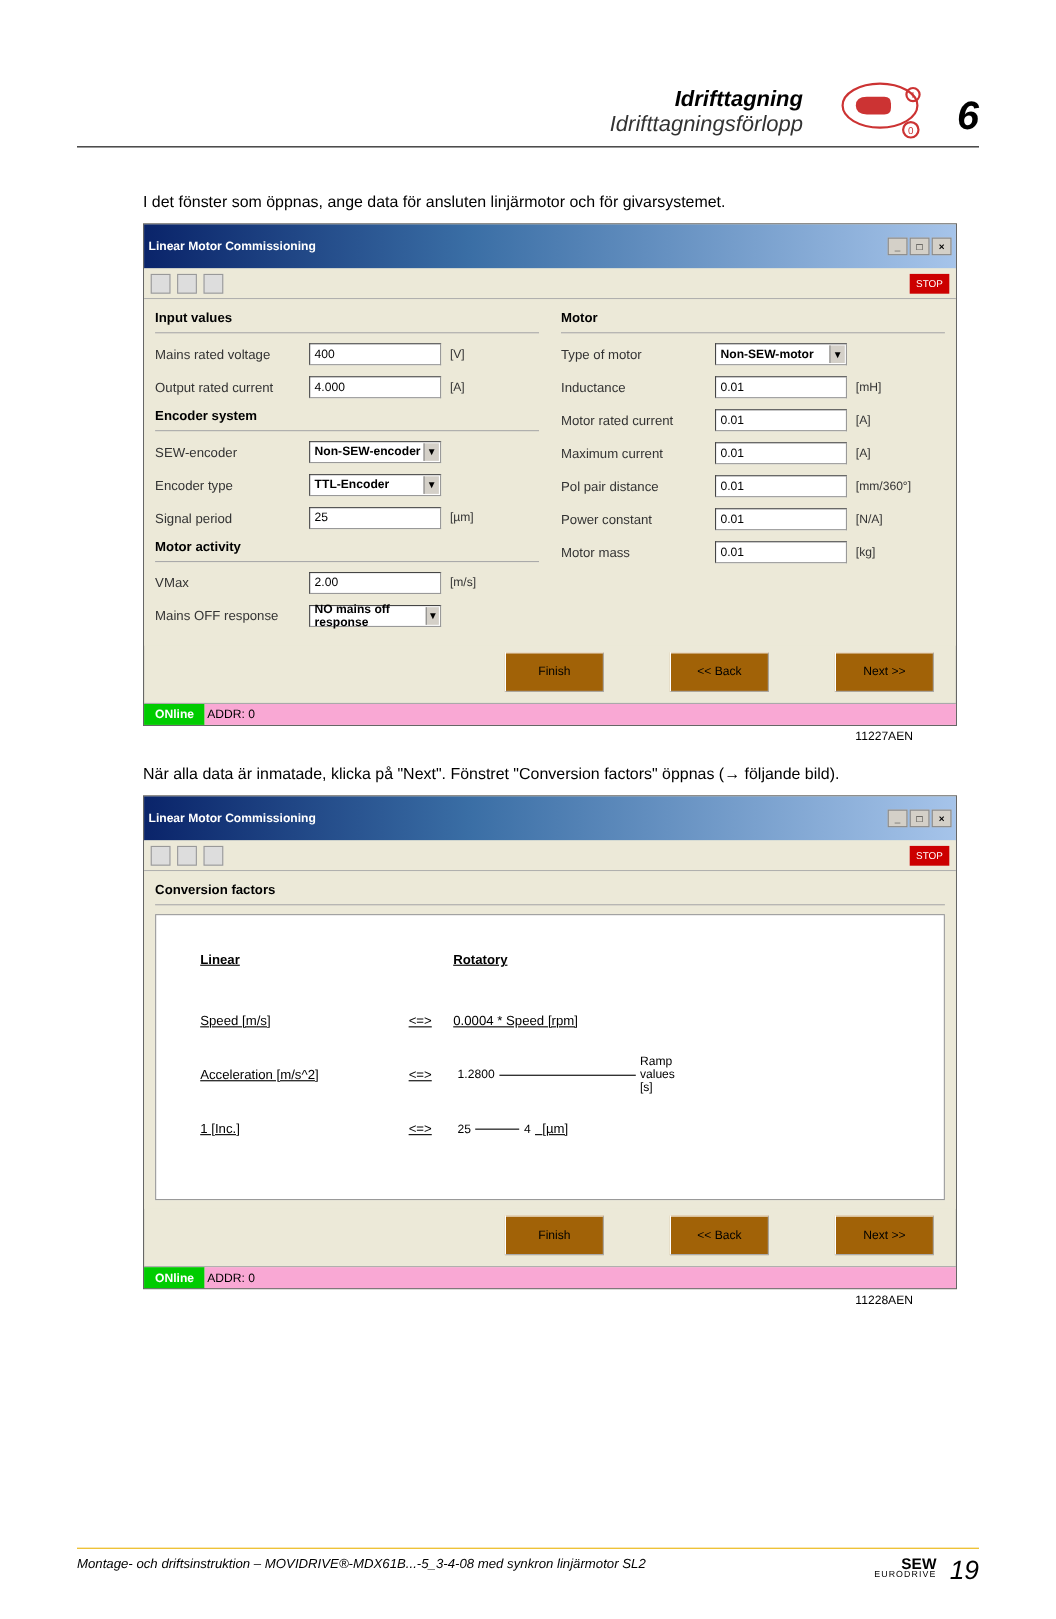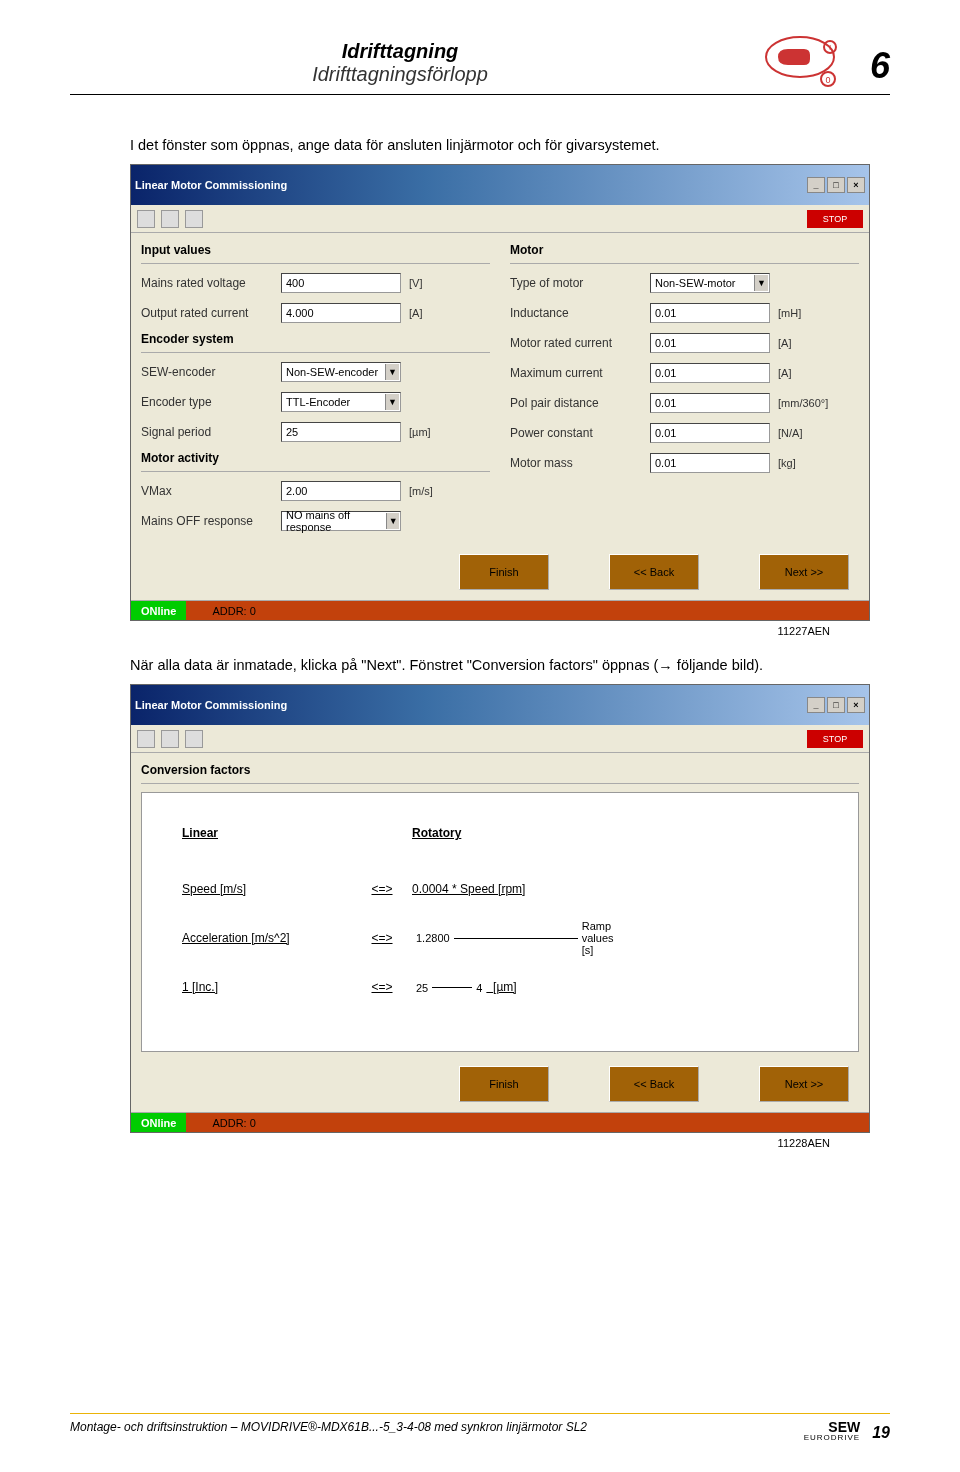--- a/index.html
+++ b/index.html
@@ -1,21 +1,21 @@
 <!DOCTYPE html>
 <html><head>
 <meta charset="utf-8">
 <style>
   * { box-sizing: border-box; margin: 0; padding: 0; }
   body { font-family: Arial, sans-serif; background: #fff; width: 960px; margin: 0 auto; color: #000; }
   
   .page { padding: 40px 70px 30px 70px; position: relative; min-height: 1472px; }
   
   .header-section { position: relative; margin-bottom: 40px; }
-  .header-text { text-align: center; margin-right: 160px; }
+  .header-text { text-align: right; margin-right: 160px; margin-top: 39px; }
   .header-title1 { font-size: 20px; font-weight: bold; font-style: italic; }
   .header-title2 { font-size: 20px; font-style: italic; color: #333; }
   .header-icon { position: absolute; right: 50px; top: -5px; width: 80px; height: 56px; }
   .chapter-num { position: absolute; right: 0; top: 5px; font-size: 36px; font-weight: bold; font-style: italic; }
   .header-rule { border-top: 1.5px solid #000; margin-top: 8px; }
   
   .icon-oval { stroke: #c33; stroke-width: 2; fill: none; }
   .icon-hand { fill: #c33; }
   
   .body-text { font-size: 14.5px; line-height: 1.45; margin: 18px 0 8px 60px; }
@@ -24,58 +24,58 @@
   .screenshot { margin: 8px 0 0 60px; width: 740px; }
   
   
   .dlg { border: 1px solid #666; background: #ece9d8; font-size: 11px; position: relative; }
   .dlg-titlebar { background: linear-gradient(to right, #0a246a, #3a6ea5 40%, #a6c4ea); color: #fff; height: 40px; display: flex; align-items: center; padding: 0 4px; font-weight: bold; }
   .dlg-titlebar .spacer { flex: 1; }
   .dlg-sysbtns { display: flex; gap: 2px; }
   .dlg-sysbtn { width: 18px; height: 16px; background: #d4d0c8; border: 1px solid #888; font-size: 9px; line-height: 14px; text-align: center; color: #000; }
   .dlg-toolbar { height: 28px; background: #ece9d8; border-bottom: 1px solid #aaa; display: flex; align-items: center; padding: 0 6px; gap: 6px; }
   .tb-icon { width: 18px; height: 18px; background: #ddd; border: 1px solid #999; }
-  .stop-btn { width: 56px; height: 18px; background: #c00; color: #fff; font-size: 9px; text-align: center; line-height: 18px; margin-left: auto; }
+  .stop-btn { width: 36px; height: 18px; background: #c00; color: #fff; font-size: 9px; text-align: center; line-height: 18px; margin-left: auto; }
   .dlg-body { padding: 8px 10px; background: #ece9d8; }
   
   .columns { display: flex; gap: 20px; }
   .col { flex: 1; }
   
   .group-title { font-weight: bold; font-size: 12px; margin: 2px 0 6px 0; }
   .hr-thin { border-top: 1px solid #aaa; margin-bottom: 8px; }
   
   .form-row { display: flex; align-items: center; margin-bottom: 8px; min-height: 22px; }
   .form-label { flex: 0 0 140px; font-size: 12px; color: #333; }
   .form-input { flex: 0 0 120px; height: 20px; border: 1px inset #999; background: #fff; padding: 0 4px; font-size: 11px; display: flex; align-items: center; justify-content: space-between; margin-right: 8px; }
-  .form-input.combo { justify-content: space-between; }
+  .form-input.combo { justify-content: space-between; font-weight: bold; }
   .combo-arrow { width: 14px; height: 16px; background: #d4d0c8; border-left: 1px solid #888; text-align: center; font-size: 9px; line-height: 16px; margin-right: -3px; }
   .form-unit { font-size: 11px; color: #333; }
   
   .dlg-buttons { display: flex; justify-content: flex-end; gap: 40px; padding: 6px 20px 10px 10px; }
   .dlg-btn { width: 90px; height: 36px; background: #a16207; border: 1px outset #fff; font-size: 11px; margin-left: 20px; }
   .dlg-status { height: 20px; display: flex; align-items: center; border-top: 1px solid #aaa; font-size: 11px; }
   .status-online { background: #0c0; color: #fff; padding: 0 10px; height: 100%; display: flex; align-items: center; font-weight: bold; }
-  .status-addr { padding: 0 26px; background: #c2410c; height: 100%; display: flex; align-items: center; flex: 1; }
+  .status-addr { padding: 0 2px; background: #f9a8d4; height: 100%; display: flex; align-items: center; flex: 1; }
   
   
   .conv-panel { background: #fff; border: 1px solid #999; padding: 24px 40px; min-height: 260px; display: flex; flex-direction: column; justify-content: center; }
   .conv-head { font-weight: bold; font-size: 12px; margin-bottom: 18px; }
   .conv-row { display: flex; align-items: center; margin-bottom: 24px; font-size: 12px; text-decoration: underline; }
   .conv-l { flex: 0 0 170px; }
   .conv-op { flex: 0 0 60px; text-align: center; }
   .conv-r { flex: 1; }
   .frac { display: inline-flex; flex-direction: row; align-items: center; font-size: 11px; }
   .frac-top { padding: 0 4px; }
   .frac-line { border-top: 1px solid #000; width: 100%; min-width: 90px; }
   .frac-bot { padding: 0 4px; }
   
   .footer { position: absolute; bottom: 30px; left: 70px; right: 70px; border-top: 1px solid #eab308; padding-top: 6px; display: flex; align-items: flex-start; justify-content: space-between; }
   .footer-text { font-size: 12px; font-style: italic; flex: 1; }
   .footer-logo { width: 80px; }
-  .page-num { font-size: 16px; font-weight: bold; font-style: italic; margin-left: 12px; align-self: flex-end; }
+  .page-num { font-size: 24px; font-weight: normal; font-style: italic; margin-left: 12px; align-self: flex-end; }
   .sew-logo { font-size: 14px; font-weight: bold; color: #000000; text-align: right; line-height: 1; }
   .sew-logo .sub { font-size: 8px; font-weight: normal; letter-spacing: 1px; }
 </style>
 </head>
 <body>
 
 <div class="page">
 
   <div class="header-section">
     <div class="header-text">

